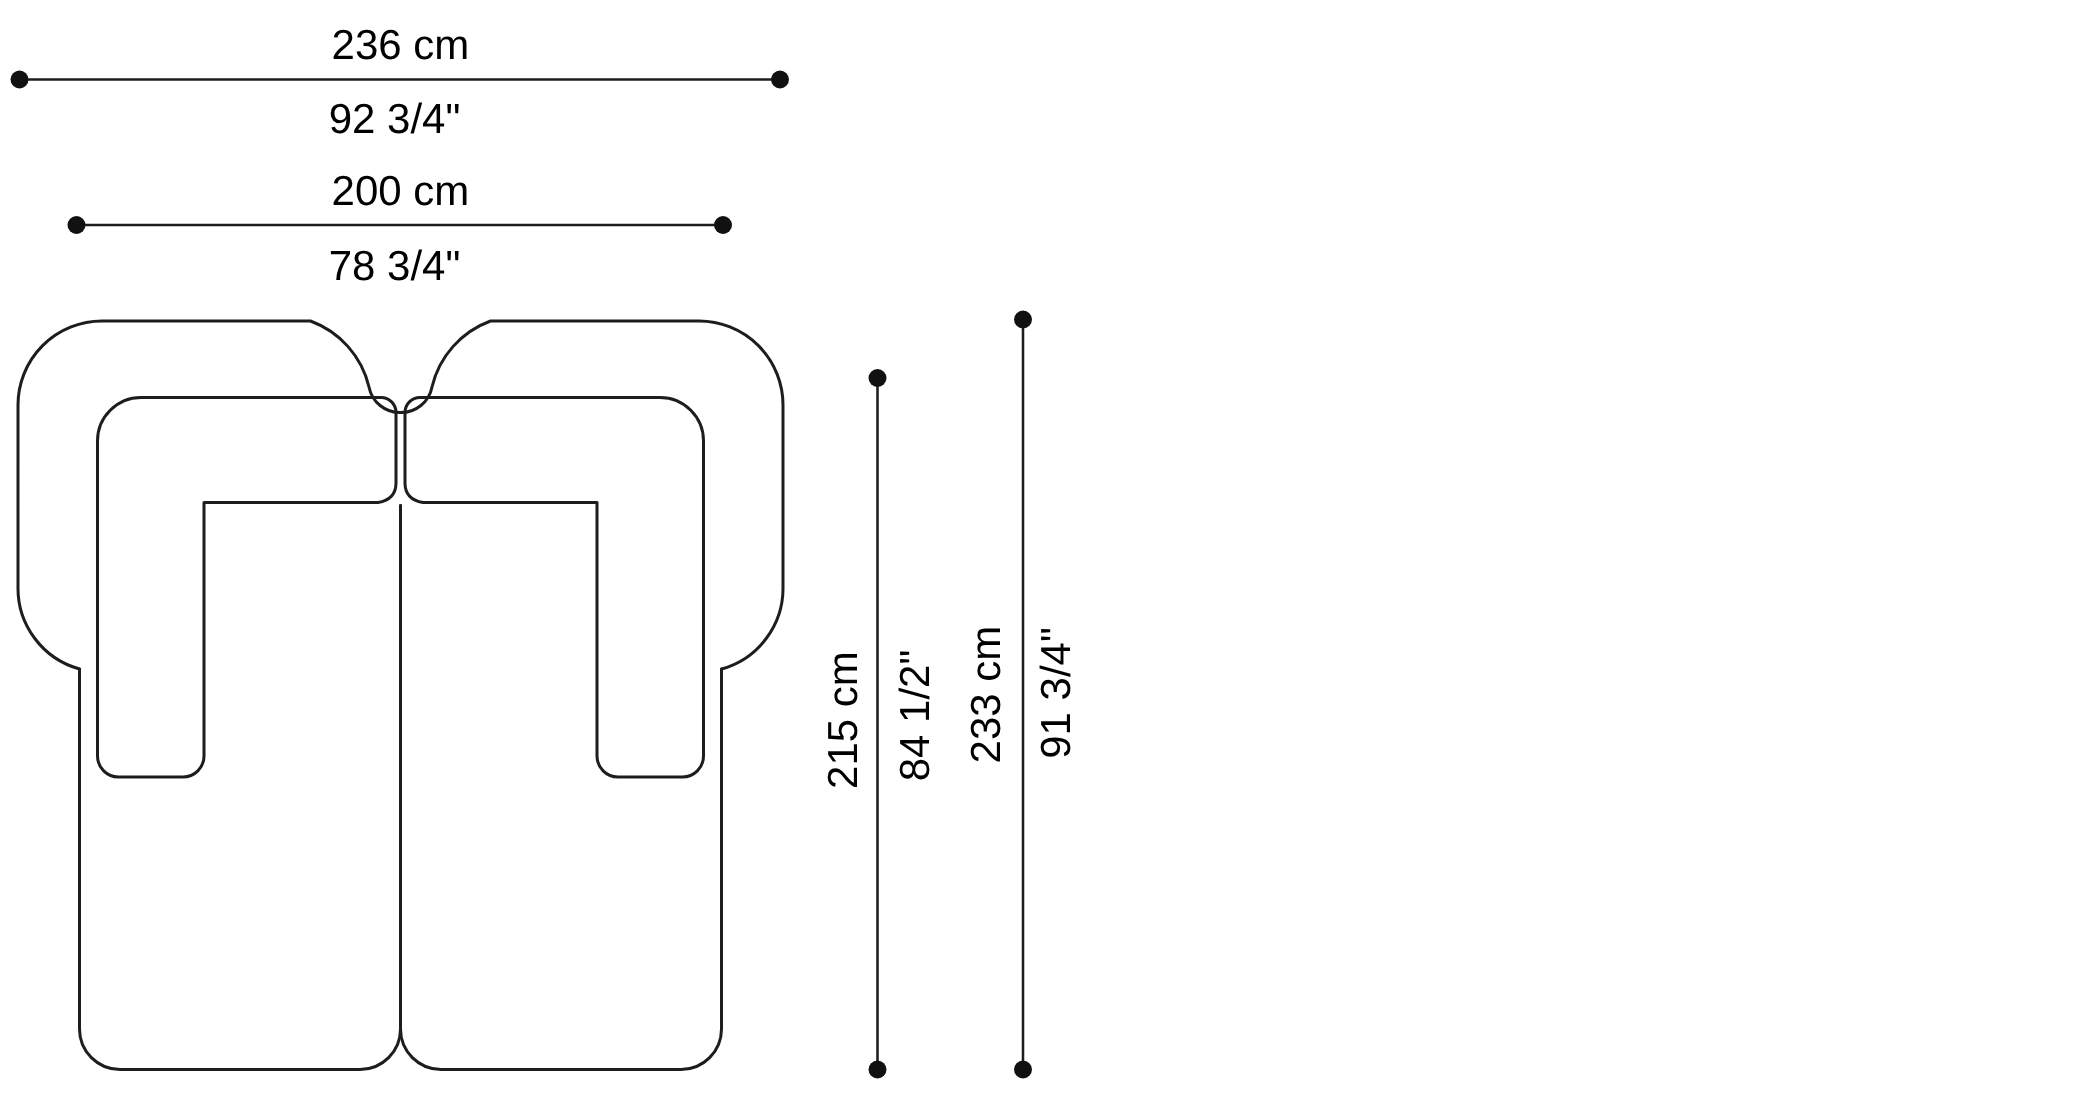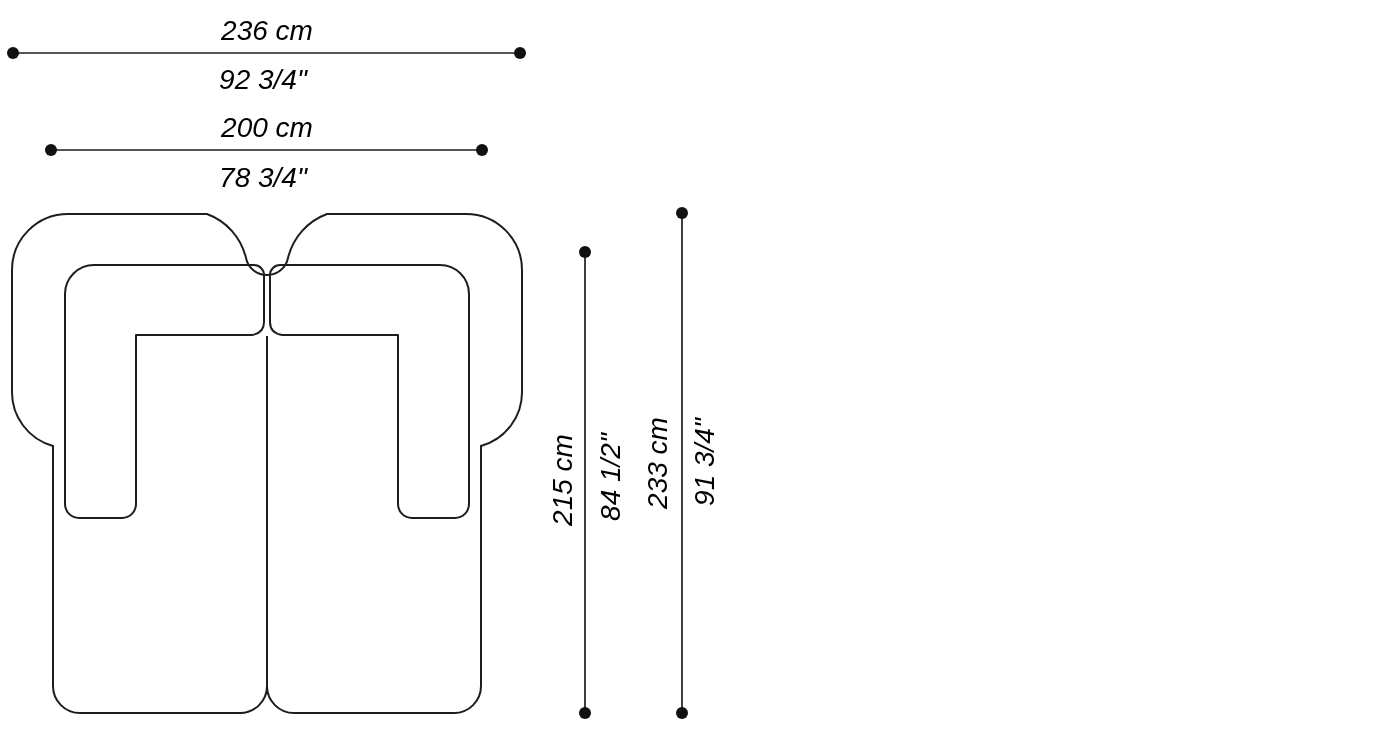--- a/index.html
+++ b/index.html
@@ -7,21 +7,20 @@
     padding: 0;
     background: #ffffff;
   }
   .canvas {
     position: relative;
     width: 1242px;
     height: 730px;
     background: #ffffff;
     overflow: hidden;
     font-family: "Liberation Sans", sans-serif;
-    font-style: italic;
   }
   svg text {
     font-family: "Liberation Sans", sans-serif;
     font-size: 28px;
     fill: #000000;
   }
   .outline {
     fill: none;
     stroke: #1d1d1d;
     stroke-width: 2;

